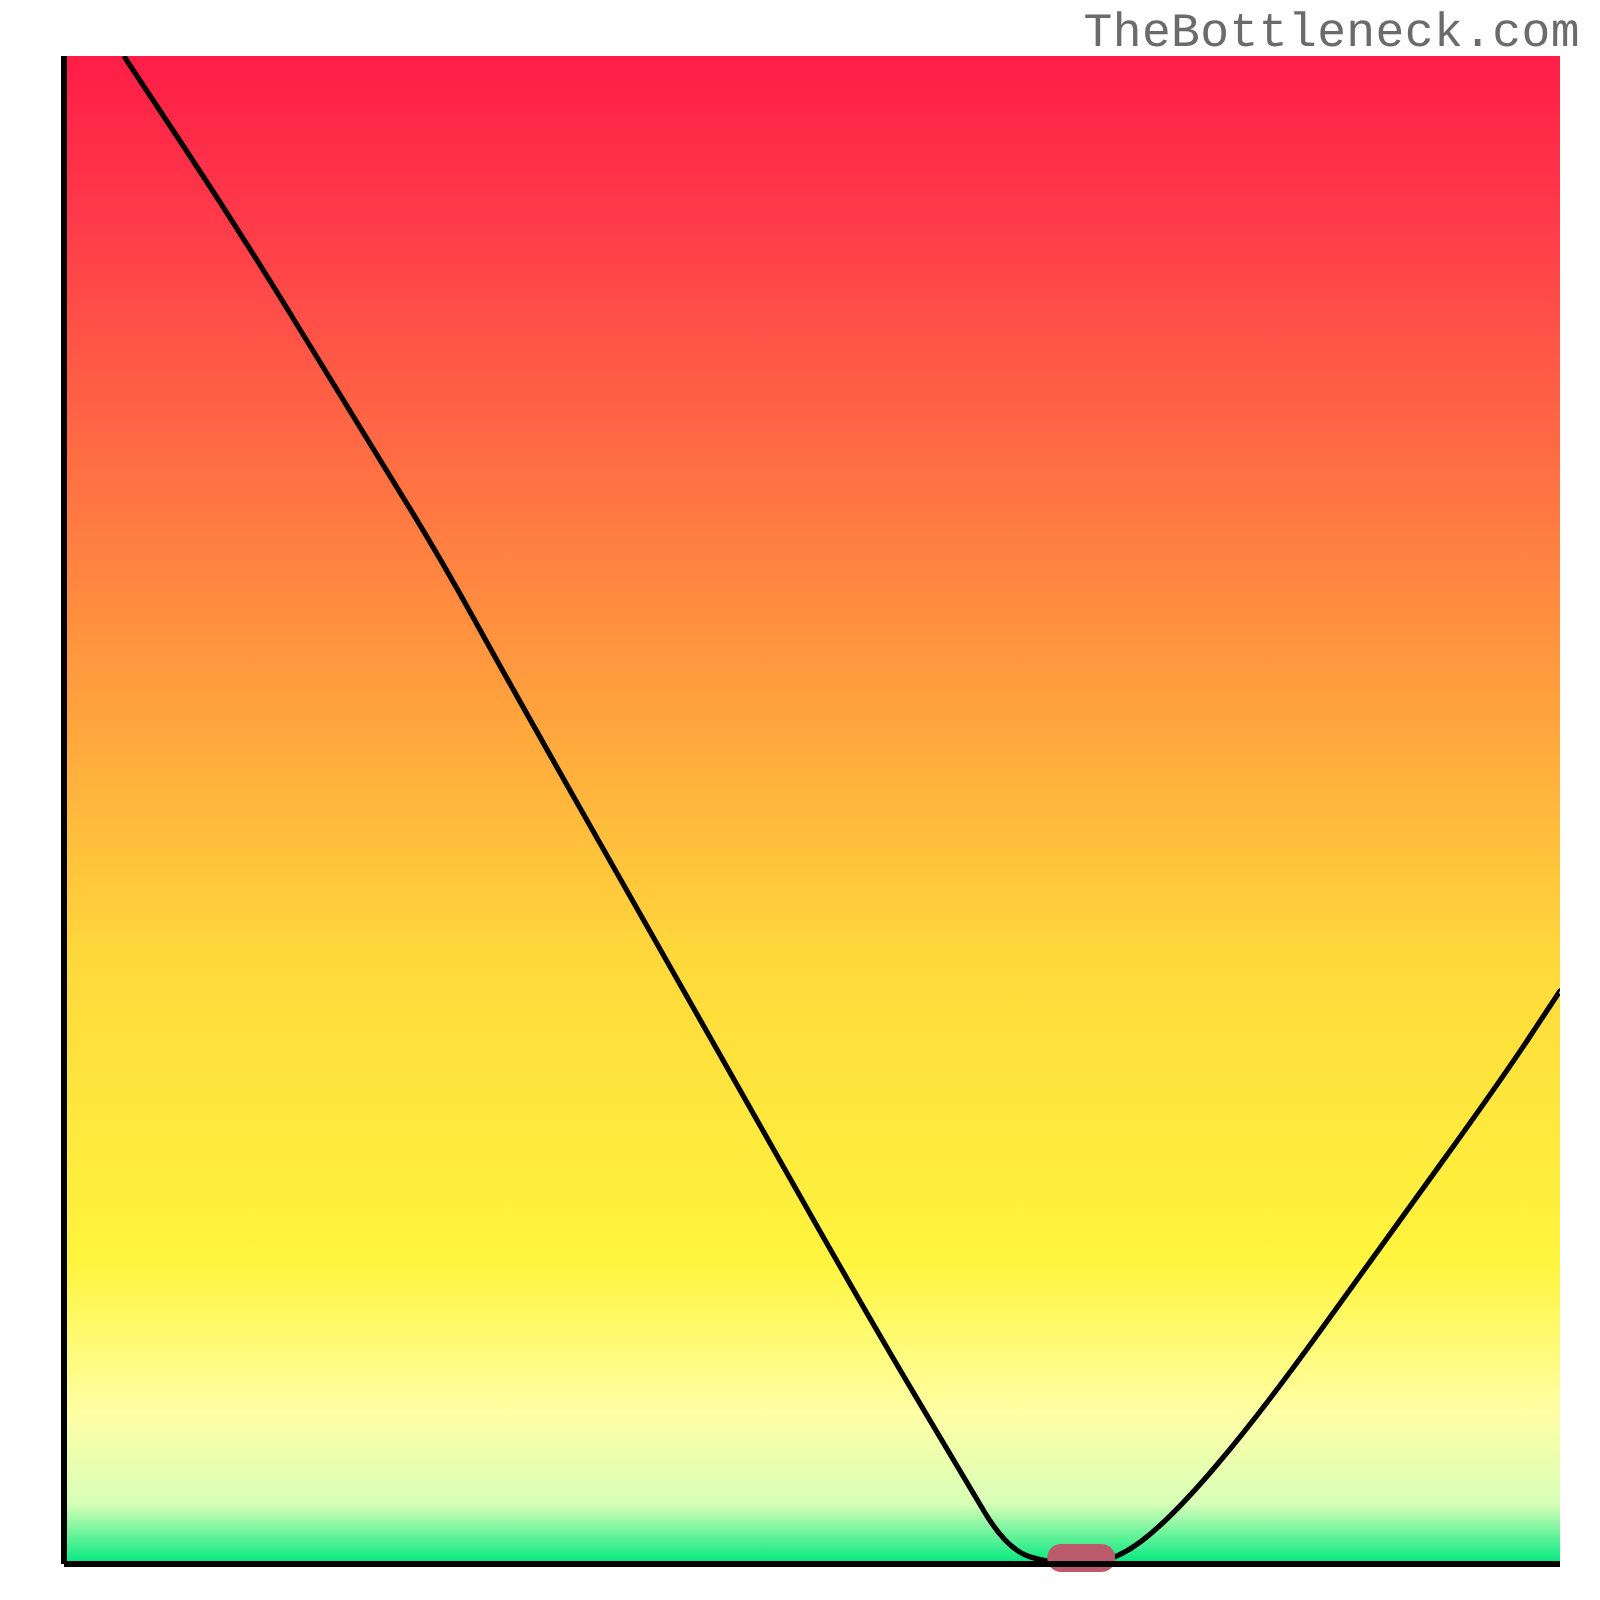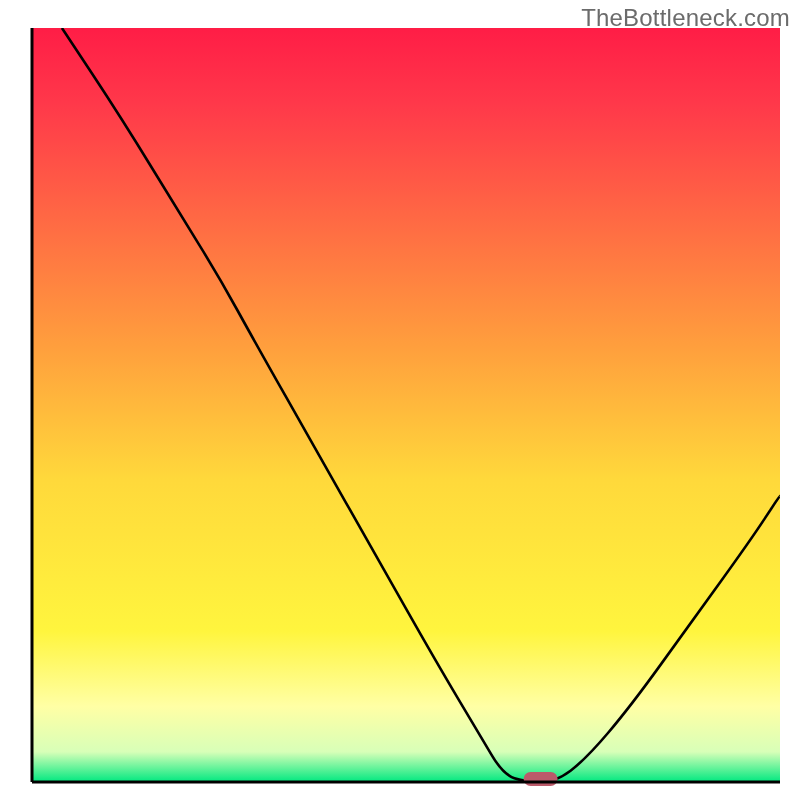--- a/index.html
+++ b/index.html
@@ -10,20 +10,21 @@
     font-family: Arial, Helvetica, sans-serif;
     position: relative;
     overflow: hidden;
   }
   .chart-wrap {
     position: absolute;
     top: 0;
     left: 0;
     width: 800px;
     height: 800px;
+    font-family: Liberation Mono, monospace;
   }
   .watermark {
     position: absolute;
     top: 4px;
     right: 10px;
     font-size: 24px;
     color: #6b6b6b;
     font-weight: 500;
     letter-spacing: 0.2px;
   }

